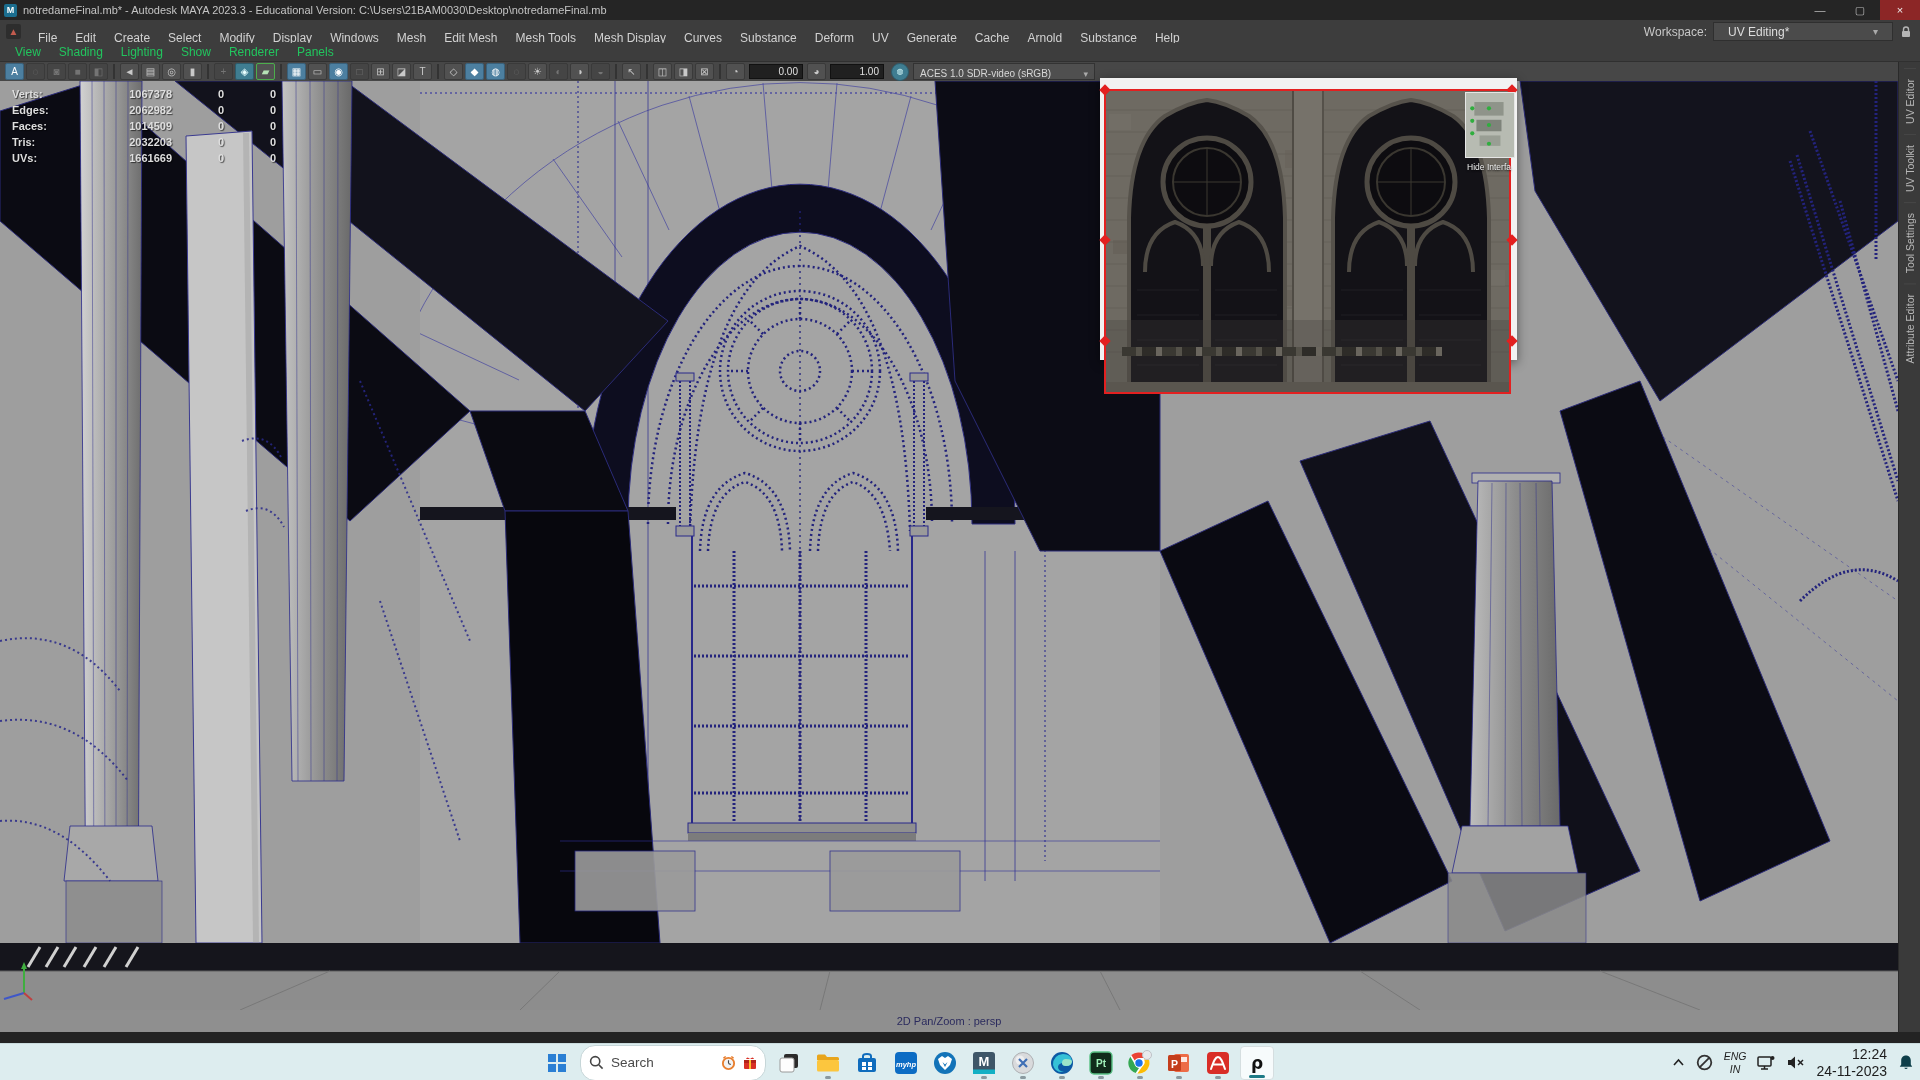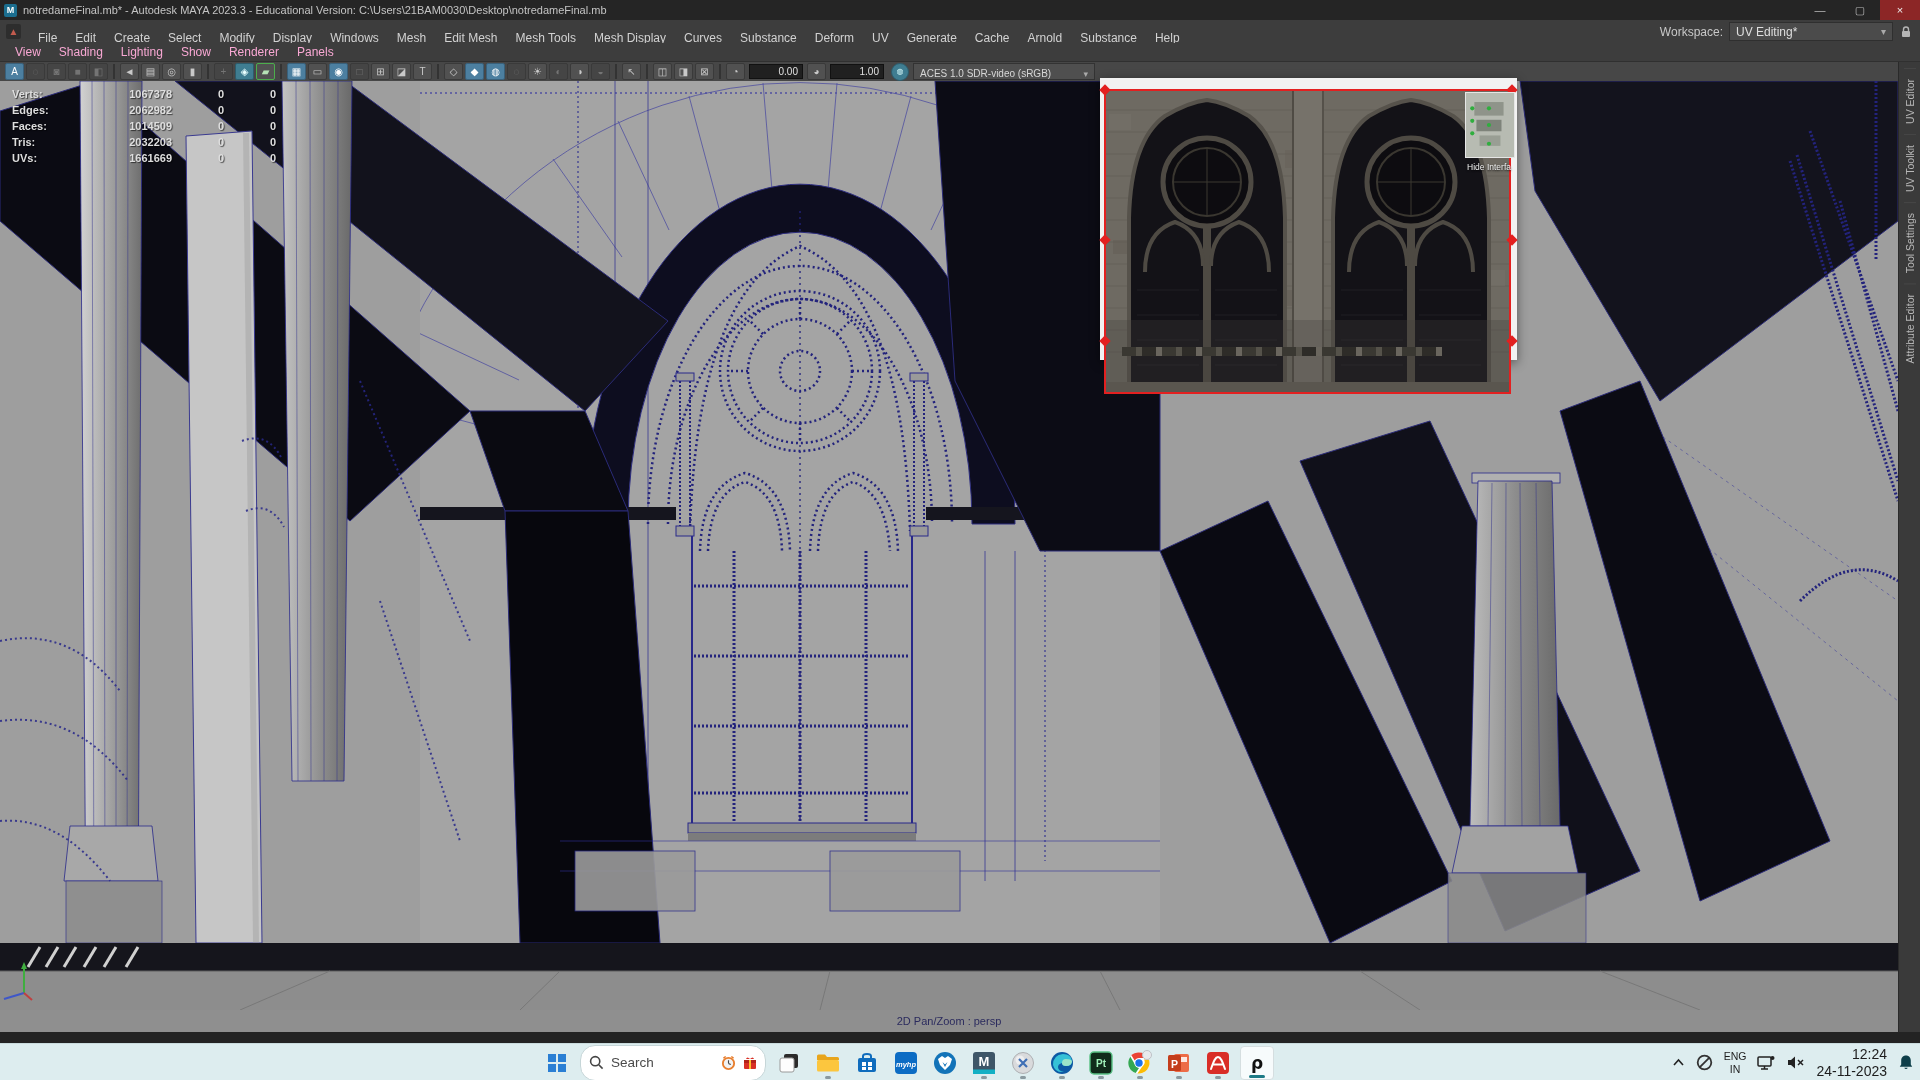--- a/index.html
+++ b/index.html
@@ -14,24 +14,24 @@
   #titlebar .spacer{flex:1;}
   #titlebar .wc.close{background:#8c2626;color:#eee;}
   
   #menubar{left:0;top:20px;width:1920px;height:23px;background:#3d3d3d;border-bottom:1px solid #2c2c2c;
     display:flex;align-items:center;color:#d2d2d2;font-size:12px;}
   #menubar .logo{width:15px;height:15px;margin:0 8px 0 6px;background:#2d2d2d;border-radius:2px;
     color:#c25b4e;font-size:10px;display:flex;align-items:center;justify-content:center;}
   .mi{padding:0 9px;height:100%;display:flex;align-items:center;cursor:default;white-space:nowrap;}
   #workspace{margin-left:auto;display:flex;align-items:center;margin-right:8px;color:#c8c8c8;}
   #workspace .dd{width:150px;height:17px;background:#4b4b4b;border:1px solid #2f2f2f;margin-left:6px;
-    display:flex;align-items:center;padding:0 6px;color:#dedede;}
+    display:flex;align-items:center;padding:0 14px;color:#dedede;}
   #workspace .dd .arrow{margin-left:auto;color:#aaa;font-size:10px;}
   #panelbar{left:0;top:43px;width:1920px;height:19px;background:#3d3d3d;border-bottom:1px solid #303030;
-    display:flex;align-items:center;color:#f9a8d4;font-size:12px;padding-left:6px;box-sizing:border-box;}
+    display:flex;align-items:center;color:#22c55e;font-size:12px;padding-left:6px;box-sizing:border-box;}
   
   #toolbar{left:0;top:62px;width:1920px;height:19px;background:#474747;display:flex;align-items:center;
     padding-left:4px;box-sizing:border-box;}
   .ti{width:17px;height:15px;margin:0 1px;display:flex;align-items:center;justify-content:center;
     font-size:10px;color:#c9c9c9;background:#515151;border:1px solid #3a3a3a;border-radius:2px;line-height:1;}
   .ti.on{background:#4c7fa0;color:#fff;border-color:#39607a;}
   .ti.teal{background:#3f7d91;color:#eaffff;border-color:#2d5b6b;}
   .ti.dim{color:#747474;background:#454545;}
   .ti.green{border-color:#4cae4c;color:#b6e3b6;}
   .tsep{width:2px;height:15px;background:#333;margin:0 4px;}
@@ -76,21 +76,21 @@
   #searchpill{width:186px;height:30px;background:#fff;border:1px solid #c6d6d8;border-radius:15px;
     display:flex;align-items:center;padding:17px 8px;box-sizing:border-box;gap:7px;}
   #searchpill .stext{color:#4a4a4a;font-size:13.5px;flex:1;}
   .tb-app{width:34px;height:34px;position:relative;display:flex;align-items:center;justify-content:center;
     border-radius:4px;}
   .tb-app.active{background:#f7fbfc;border:1px solid #d5dee0;box-sizing:border-box;}
   .tb-ind{position:absolute;bottom:1px;left:50%;transform:translateX(-50%);width:6px;height:3px;
     border-radius:2px;background:#8a9aa0;}
   .tb-ind.wide{width:16px;background:#1d7a86;}
   #tray{position:absolute;right:6px;top:0;height:37px;display:flex;align-items:center;gap:11px;color:#1d1d1d;}
-  .tray-2l{font-size:10.5px;line-height:1.15;text-align:center;}
+  .tray-2l{font-size:10.5px;line-height:1.15;text-align:center;font-style:italic;}
   #clockblock{font-size:14px;line-height:1.2;text-align:right;}
   svg{display:block;}
 </style>
 </head>
 <body>
 
 <div id="titlebar" class="abs">
   <div class="appicon">M</div>
   <span>notredameFinal.mb* - Autodesk MAYA 2023.3 - Educational Version: C:\Users\21BAM0030\Desktop\notredameFinal.mb</span>
   <div class="spacer"></div>

